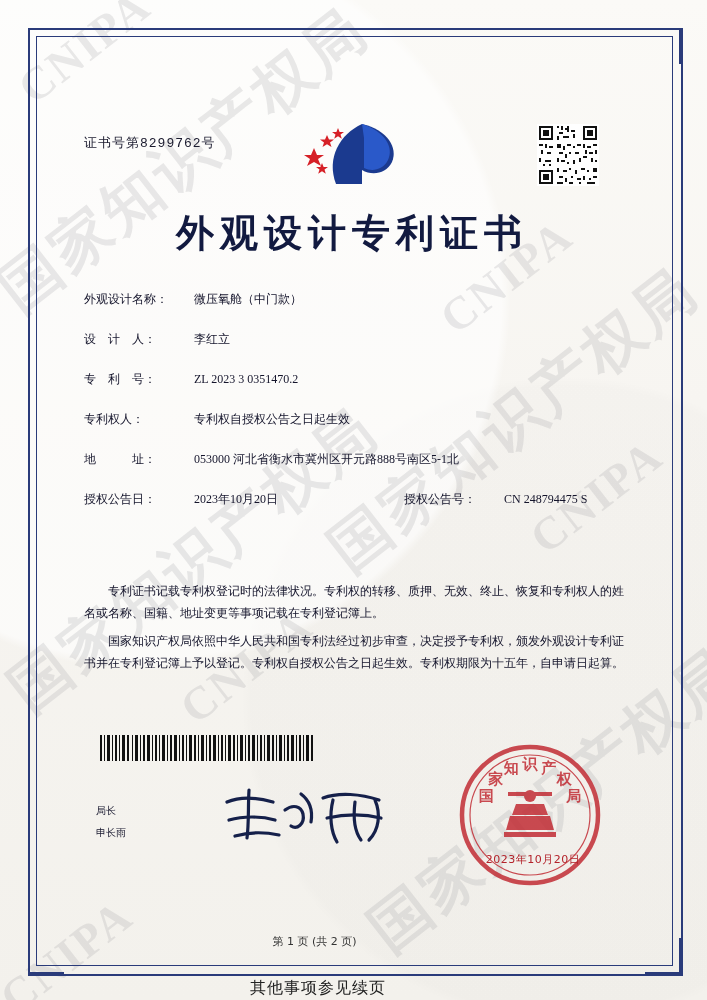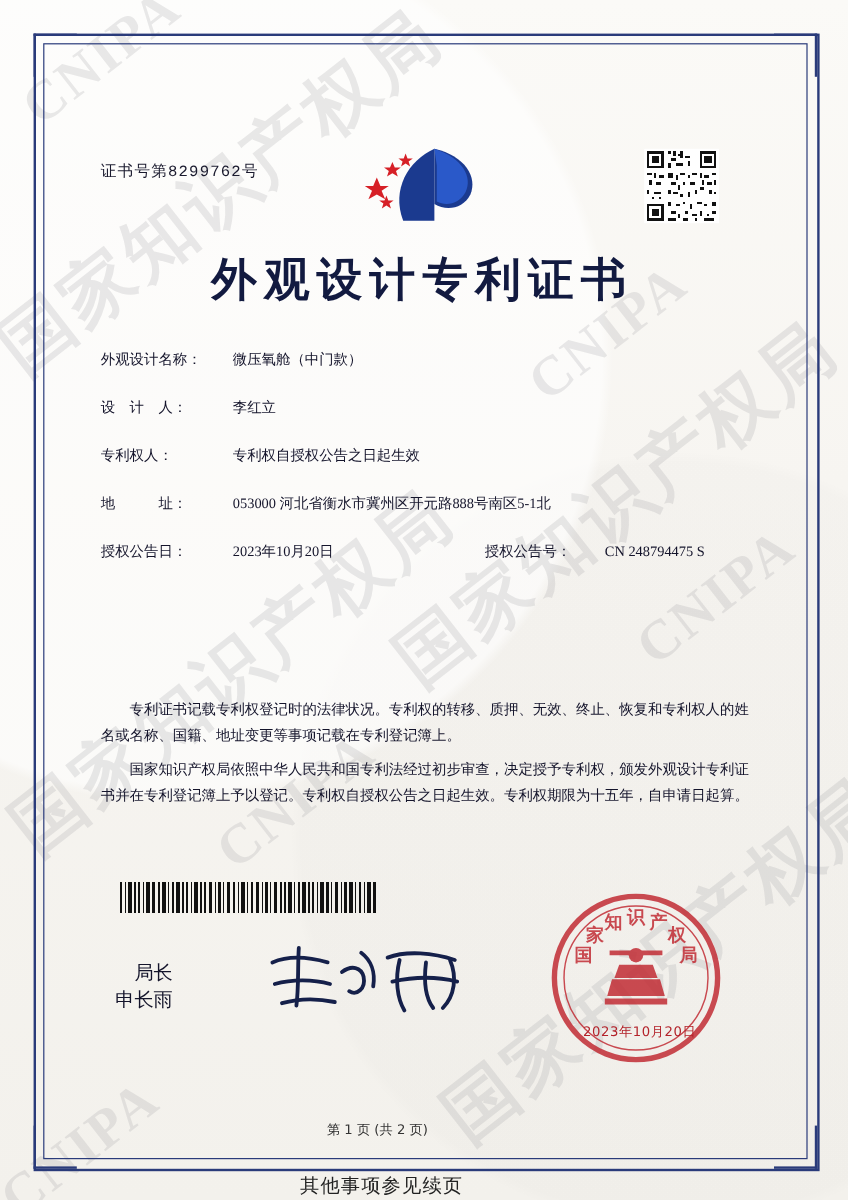--- a/index.html
+++ b/index.html
@@ -113,21 +113,21 @@
   
   .seal{position:absolute;left:455px;top:740px;width:150px;height:150px;}
   .seal-date{
     position:absolute;left:468px;top:852px;width:130px;text-align:center;
     font-size:11px;color:#b3222a;letter-spacing:0.5px;
   }
 
   
   .sign-label{
     position:absolute;left:96px;top:800px;
-    font-size:16px;color:#14142b;line-height:22px;text-align:right;
+    font-size:10px;color:#14142b;line-height:22px;
   }
   .sign-script{
     position:absolute;left:215px;top:780px;width:180px;height:70px;
   }
 
   
   .page-no{
     position:absolute;left:0;top:934px;width:629px;text-align:center;
     font-size:11px;color:#333;
   }
@@ -255,20 +255,24 @@
   <div class="fields">
     <div class="row">
       <div class="lbl">外观设计名称：</div>
       <div class="val">微压氧舱（中门款）</div>
     </div>
     <div class="row">
       <div class="lbl">设　计　人：</div>
       <div class="val">李红立</div>
     </div>
     <div class="row">
+      <div class="lbl">专　利　号：</div>
+      <div class="val">ZL 2023 3 0351470.2</div>
+    </div>
+    <div class="row">
       <div class="lbl">专利权人：</div>
       <div class="val">专利权自授权公告之日起生效</div>
     </div>
     <div class="row">
       <div class="lbl">地　　　址：</div>
       <div class="val">053000 河北省衡水市冀州区开元路888号南区5-1北</div>
     </div>
     <div class="row two">
       <div class="lbl">授权公告日：</div>
       <div class="val">2023年10月20日</div>

